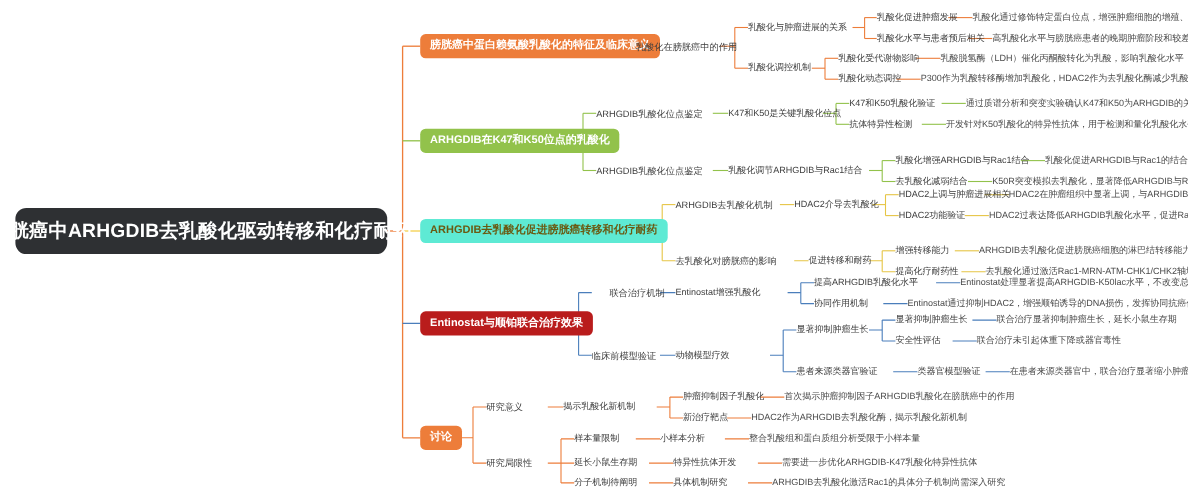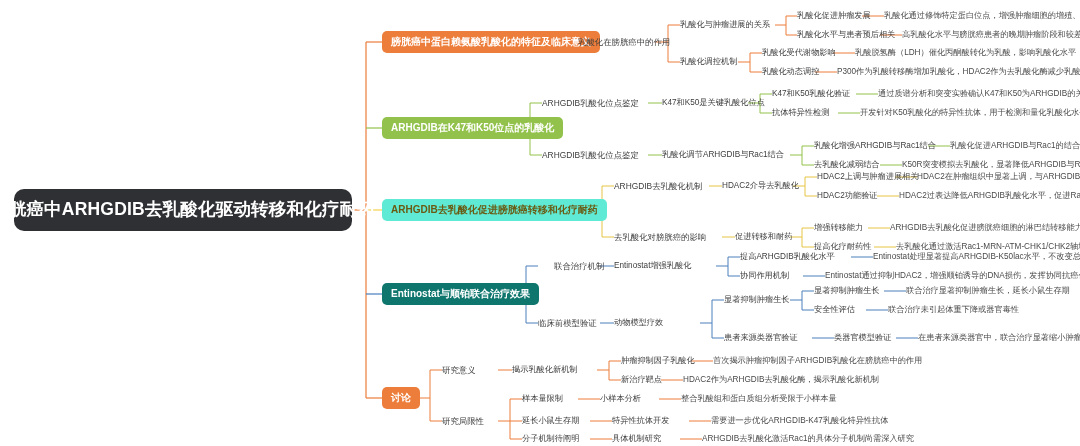--- a/index.html
+++ b/index.html
@@ -21,21 +21,21 @@
 
   
   .l1{
     height:22px;border-radius:5px;color:#ffffff;
     display:flex;align-items:center;justify-content:center;
     font-size:10px;font-weight:bold;padding:0 9px;
   }
   .l1.c1{background:#ed7d3a;}
   .l1.c2{background:#92c24b;}
   .l1.c3{background:#5eead4;color:#6a5a12;}
-  .l1.c4{background:#0f766e;}
+  .l1.c4{background:#b91c1c;}
   .l1.c5{background:#ed7d3a;}
 
   
   .l2,.l3,.l4{font-size:8.2px;color:#3d3d3d;}
   .l2{font-size:8.4px;}
   .l4{color:#4a4a4a;}
 </style>
 </head>
 <body>
 

